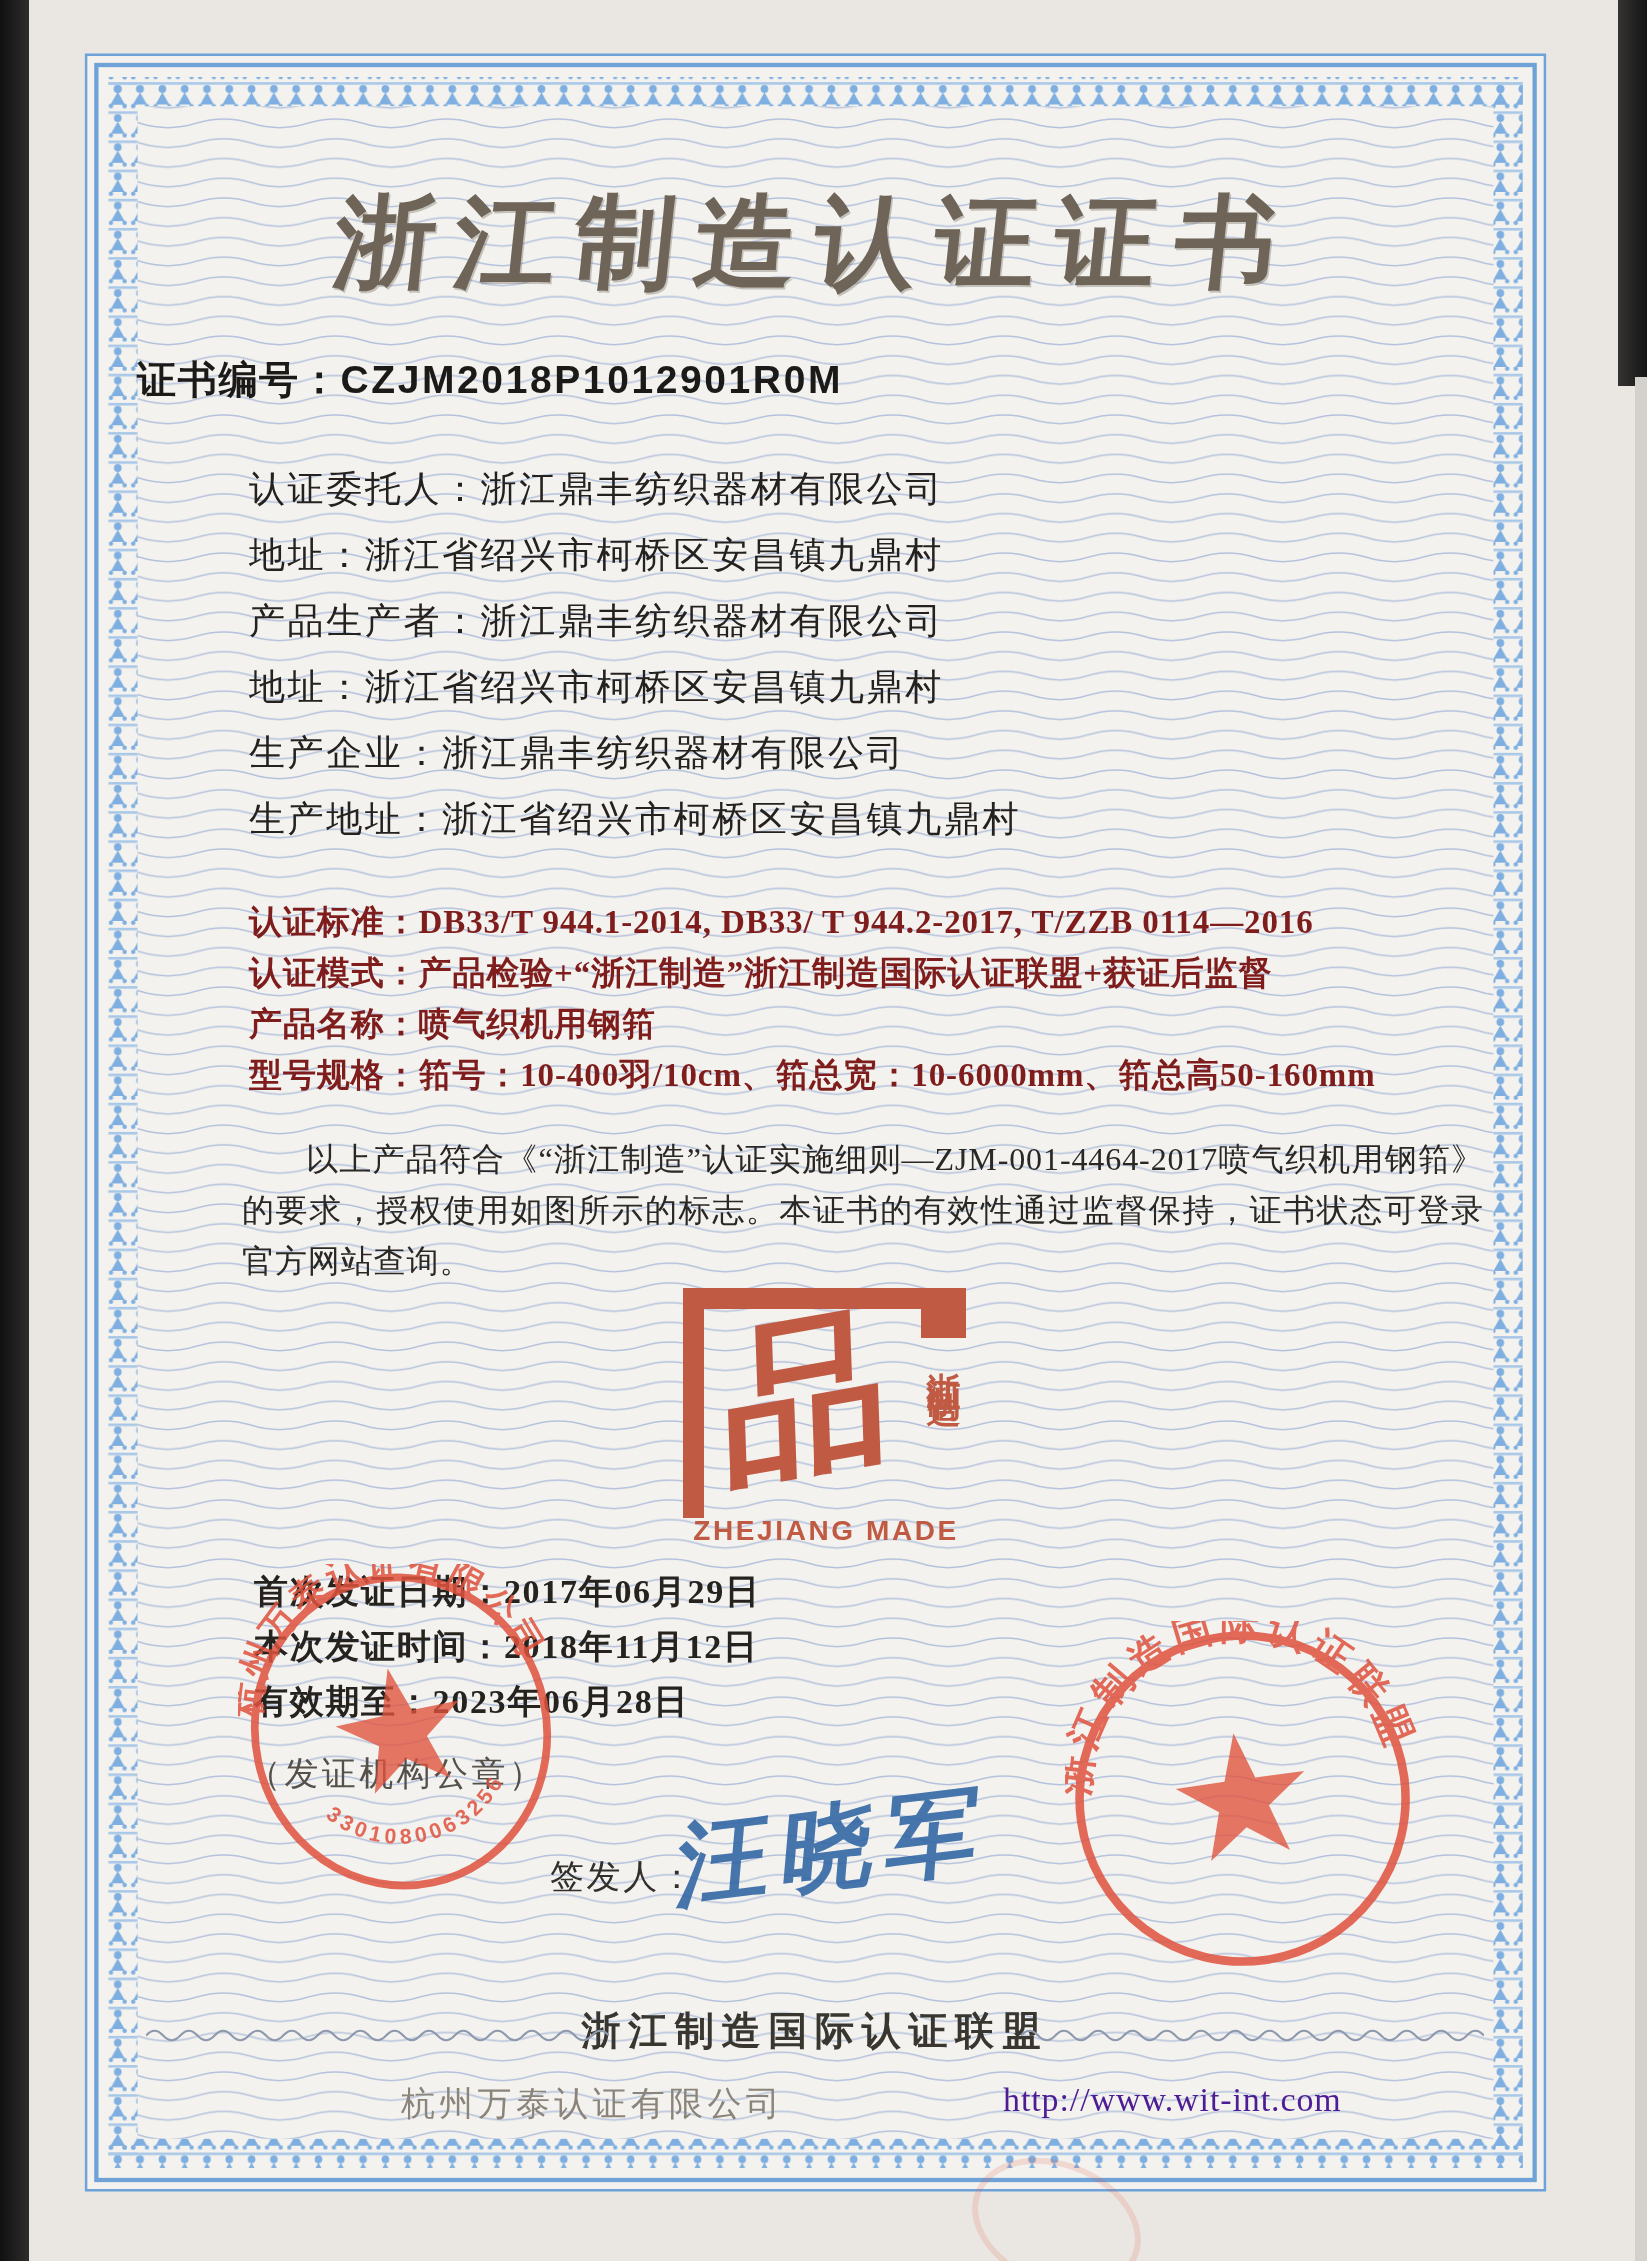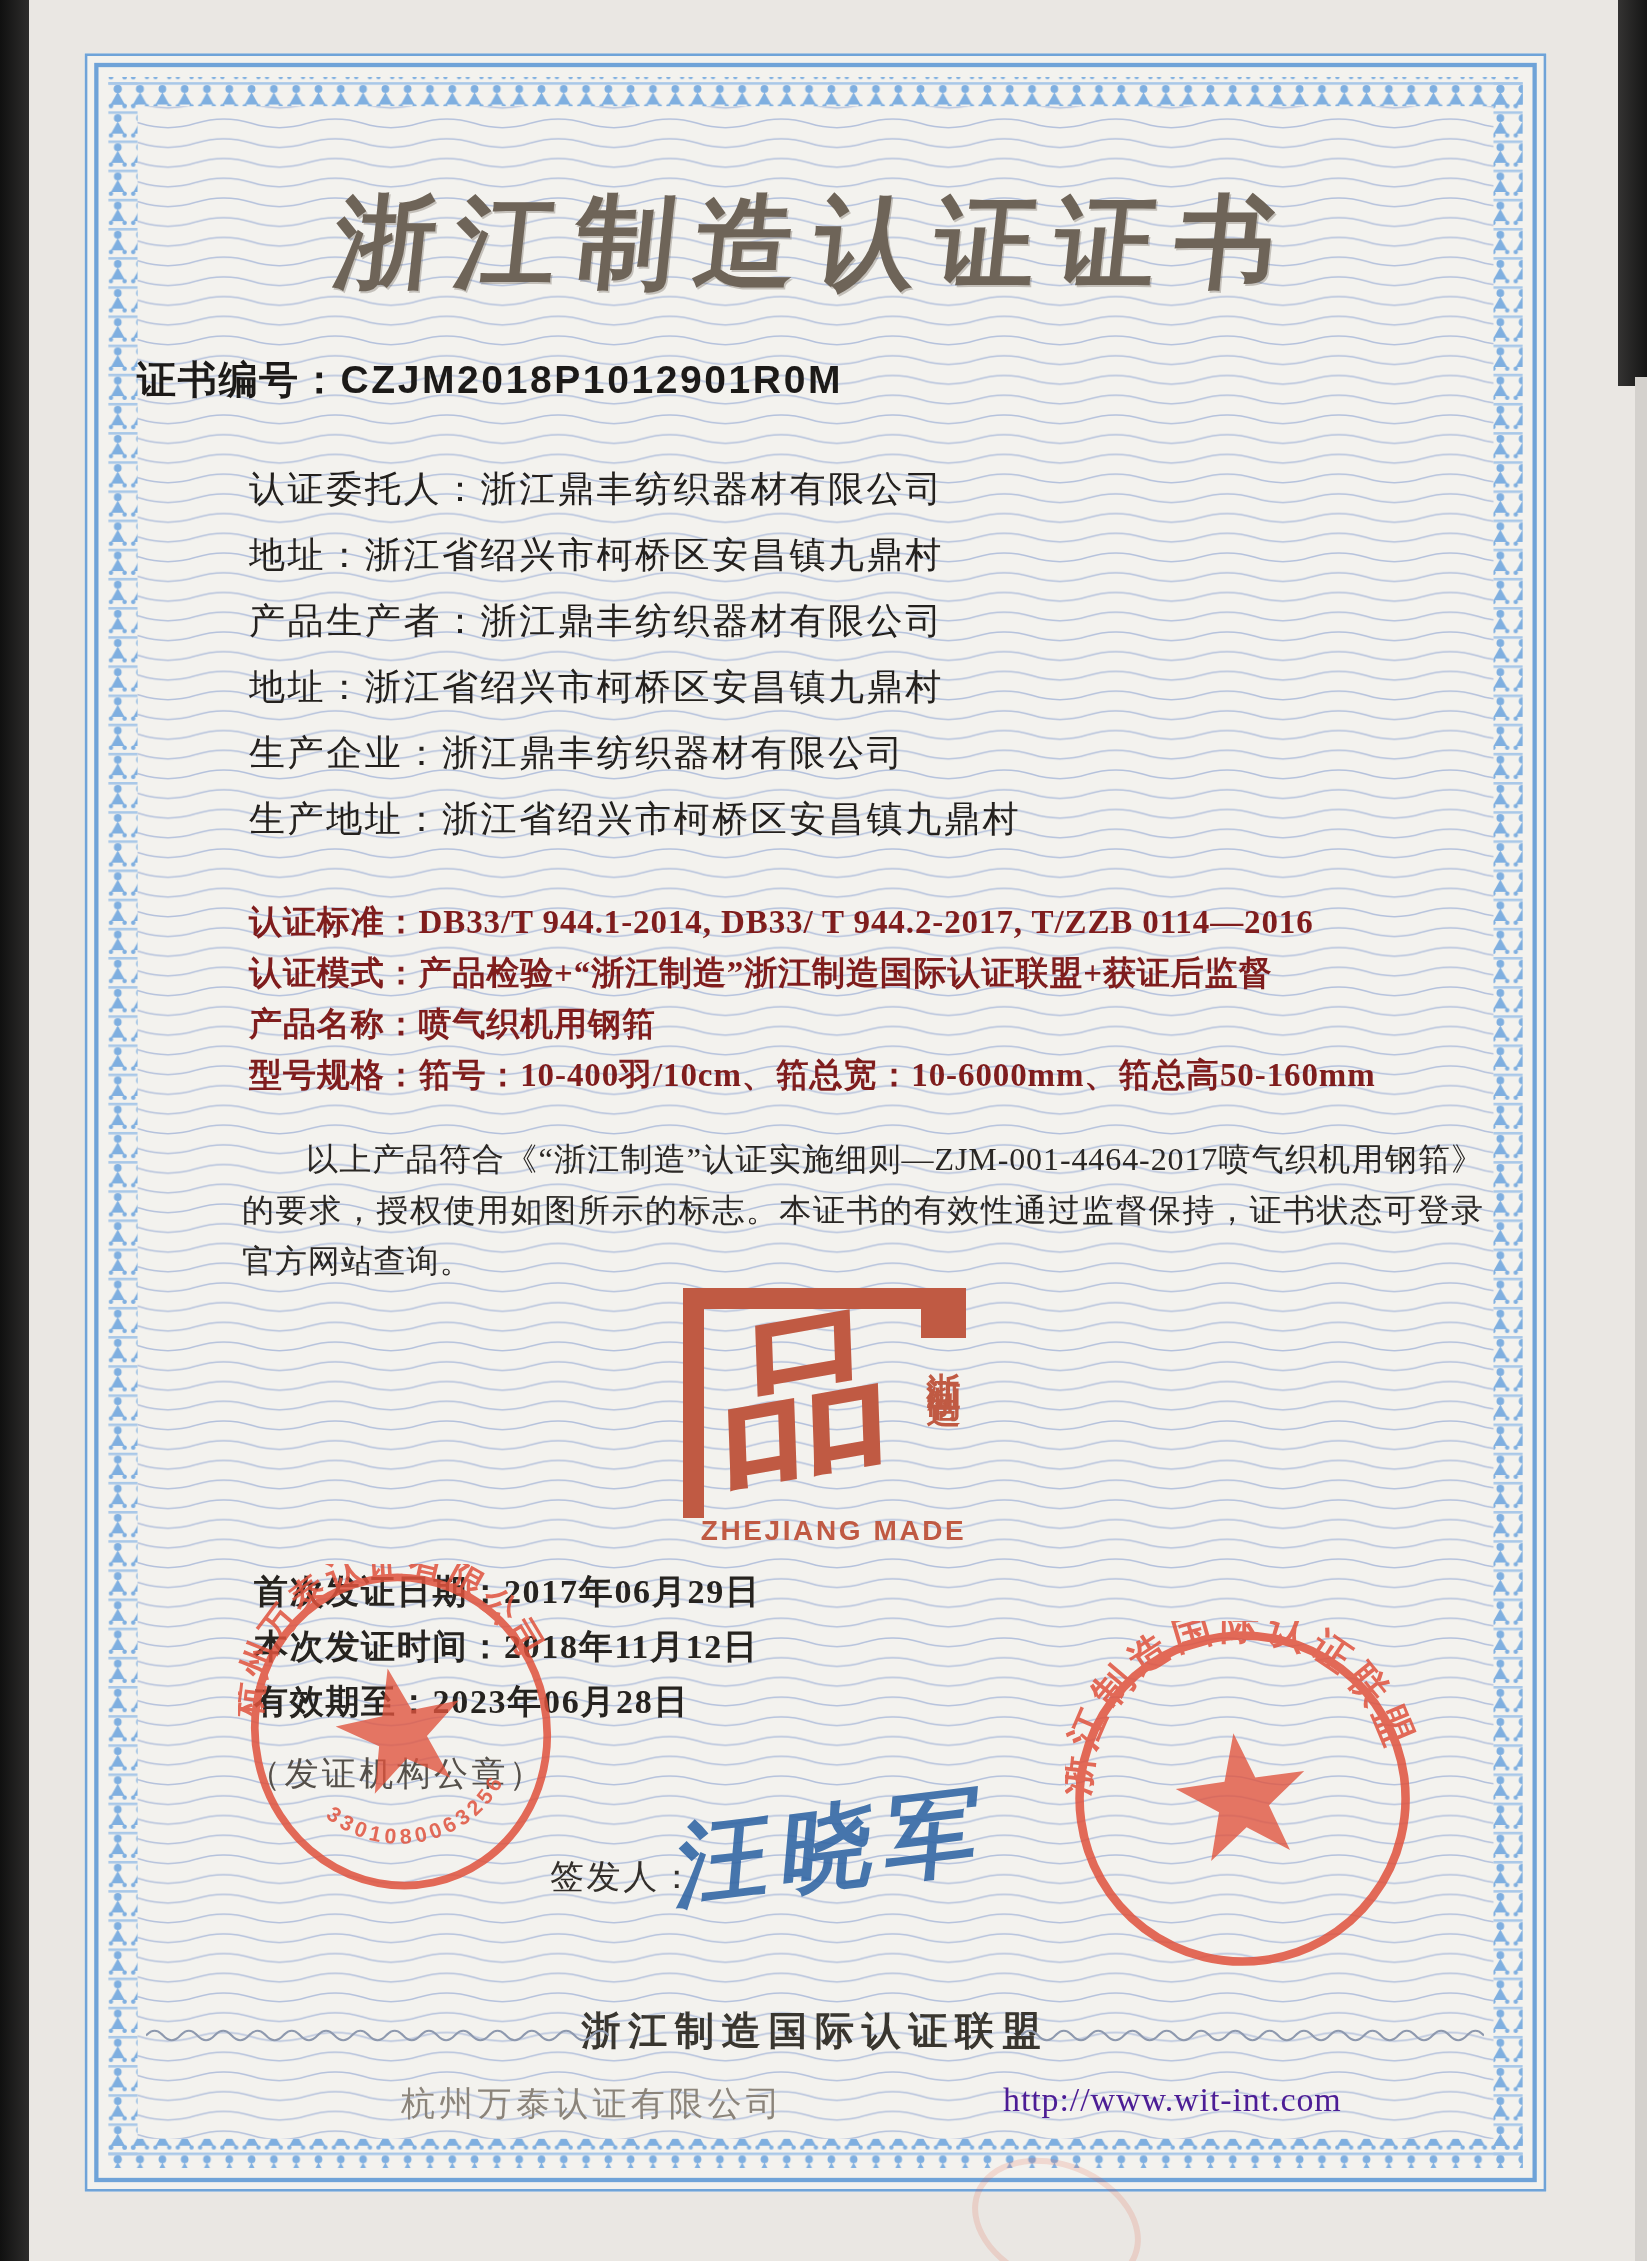--- a/index.html
+++ b/index.html
@@ -53,21 +53,21 @@
   .logo .mark{
     position:absolute;left:19px;top:15.4px;width:206px;text-align:center;
     font-size:168px;font-weight:700;color:#c05a43;line-height:189px;
     transform:rotate(-10deg) skewX(-8deg);
   }
   .logo .side{
     position:absolute;right:0;top:57px;width:45px;text-align:center;
     writing-mode:vertical-rl;font-size:34px;font-weight:700;color:#c05a43;letter-spacing:6.9px;
   }
   .logo .caption{
-    position:absolute;left:10.3px;bottom:0;width:273px;text-align:right;
+    position:absolute;left:10.3px;bottom:0;width:273px;text-align:left;
     font-family:"Liberation Sans","DejaVu Sans",sans-serif;
     font-size:28px;font-weight:700;color:#c05a43;letter-spacing:2.6px;white-space:nowrap;
   }
 
   .dates{position:absolute;left:97px;top:1458px;margin-left:20px;}
   .drow{font-size:34px;font-weight:700;line-height:55px;letter-spacing:1.7px;white-space:nowrap;color:#26231f;}
 
   .sealnote{
     position:absolute;left:110px;top:1645px;font-size:34px;letter-spacing:3.4px;
     color:#55504a;white-space:nowrap;

